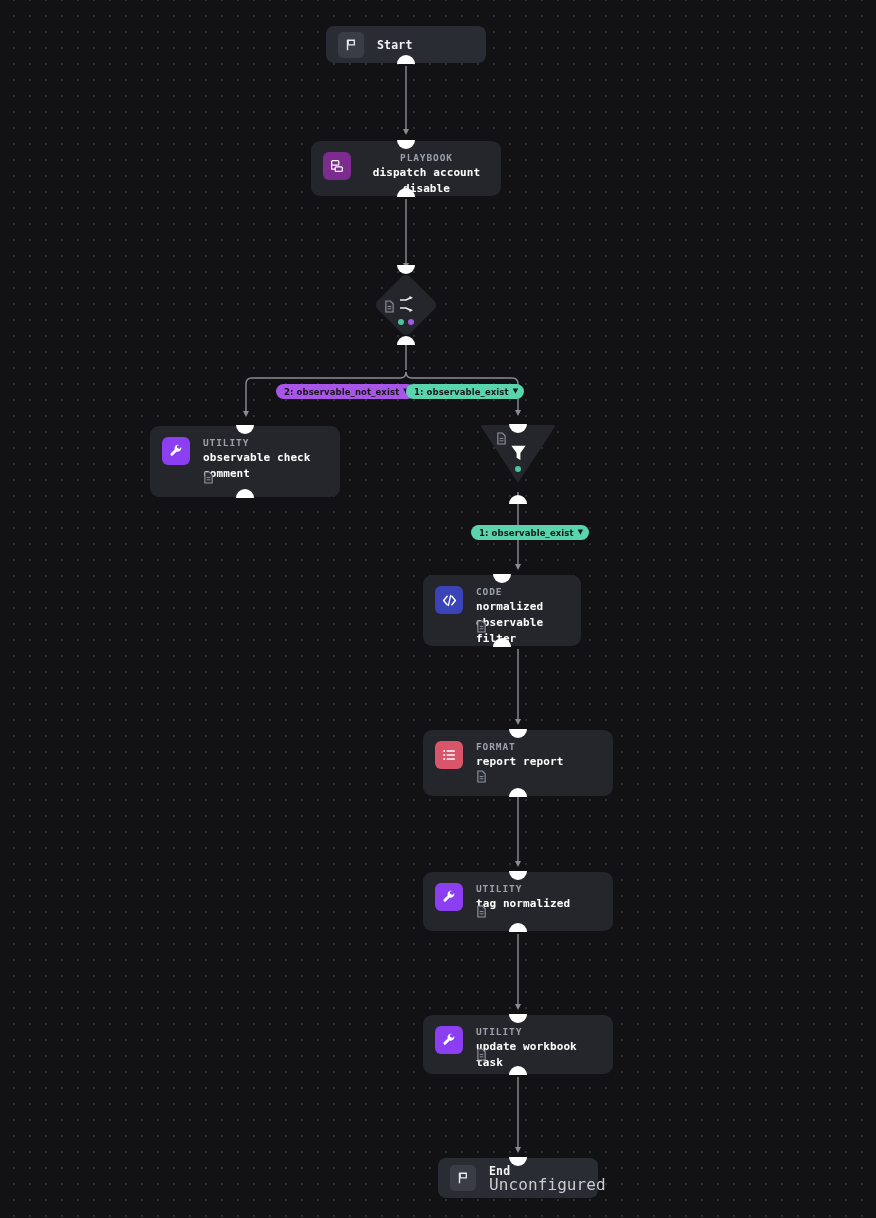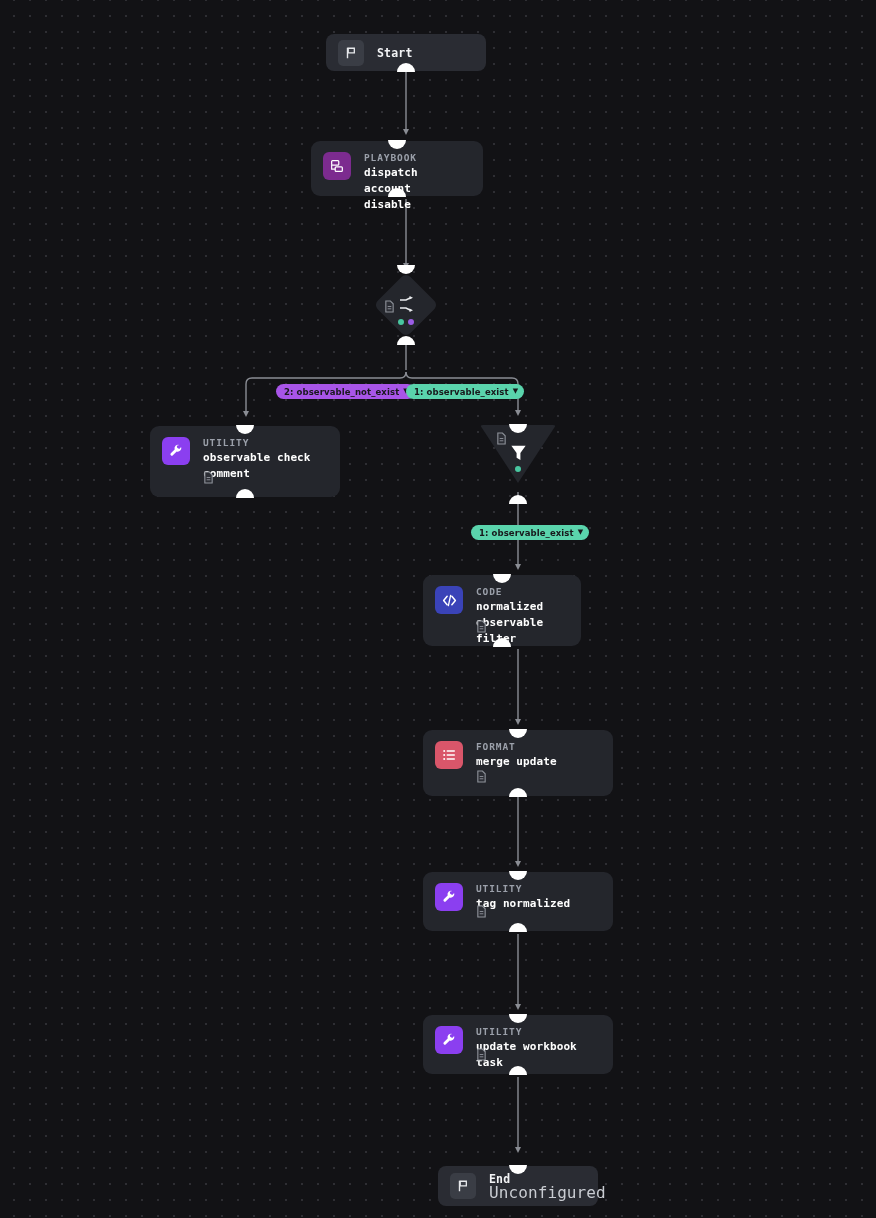--- a/index.html
+++ b/index.html
@@ -33,21 +33,20 @@
     background: #24262c;
     border-radius: 9px;
     box-sizing: border-box;
   }
   .node.term {
     background: #2a2c33;
     border-radius: 8px;
     display: flex;
     align-items: center;
     padding: 15px 12px;
-    margin-top: 8px;
   }
   .icon-box {
     width: 26px;
     height: 26px;
     border-radius: 5px;
     display: flex;
     align-items: center;
     justify-content: center;
     flex: 0 0 auto;
   }
@@ -204,21 +203,21 @@
         <path d="M4 2 v12" stroke="#e7e9ec" stroke-width="1.6" fill="none"></path>
         <path d="M4.8 2.6 h7 v5.2 h-7 z" stroke="#e7e9ec" stroke-width="1.5" fill="none"></path>
       </svg>
     </div>
     <div class="term-labels">
       <div class="term-title">Start</div>
     </div>
     <div class="port bottom"></div>
   </div>
 
-  <div class="node" style="left:311px; top:141px; width:172px; height:55px;">
+  <div class="node" style="left:311px; top:141px; width:190px; height:55px;text-align:center;">
     <div class="port top"></div>
     <div class="proc">
       <div class="proc-icon" style="background:#7c2b8f;">
         <svg width="16" height="16" viewBox="0 0 18 18">
           <rect x="3" y="3" width="8" height="5" rx="1" stroke="#fff" stroke-width="1.4" fill="none"></rect>
           <rect x="7" y="10" width="8" height="5" rx="1" stroke="#fff" stroke-width="1.4" fill="none"></rect>
           <path d="M3 8 v4.5 h4" stroke="#fff" stroke-width="1.3" fill="none"></path>
         </svg>
       </div>
       <div class="proc-body">
@@ -342,21 +341,21 @@
       <div class="proc-icon" style="background:#d9566a;">
         <svg width="16" height="16" viewBox="0 0 18 18">
           <path d="M7 4.5 h8 M7 9 h8 M7 13.5 h8" stroke="#fff" stroke-width="1.5" stroke-linecap="round"></path>
           <circle cx="3.6" cy="4.5" r="1.15" fill="#fff"></circle>
           <circle cx="3.6" cy="9" r="1.15" fill="#fff"></circle>
           <circle cx="3.6" cy="13.5" r="1.15" fill="#fff"></circle>
         </svg>
       </div>
       <div class="proc-body">
         <div class="proc-kind">FORMAT</div>
-        <div class="proc-name">merge update</div>
+        <div class="proc-name">report report</div>
       </div>
     </div>
     <span class="proc-doc">
       <svg width="11" height="13" viewBox="0 0 12 14">
         <path d="M2 1 h5 l3 3 v9 h-8 z" stroke="#8f939b" stroke-width="1.2" fill="#2c2e35"></path>
         <path d="M4 7 h4 M4 9.5 h4" stroke="#8f939b" stroke-width="1"></path>
       </svg>
     </span>
     <div class="port bottom"></div>
   </div>

